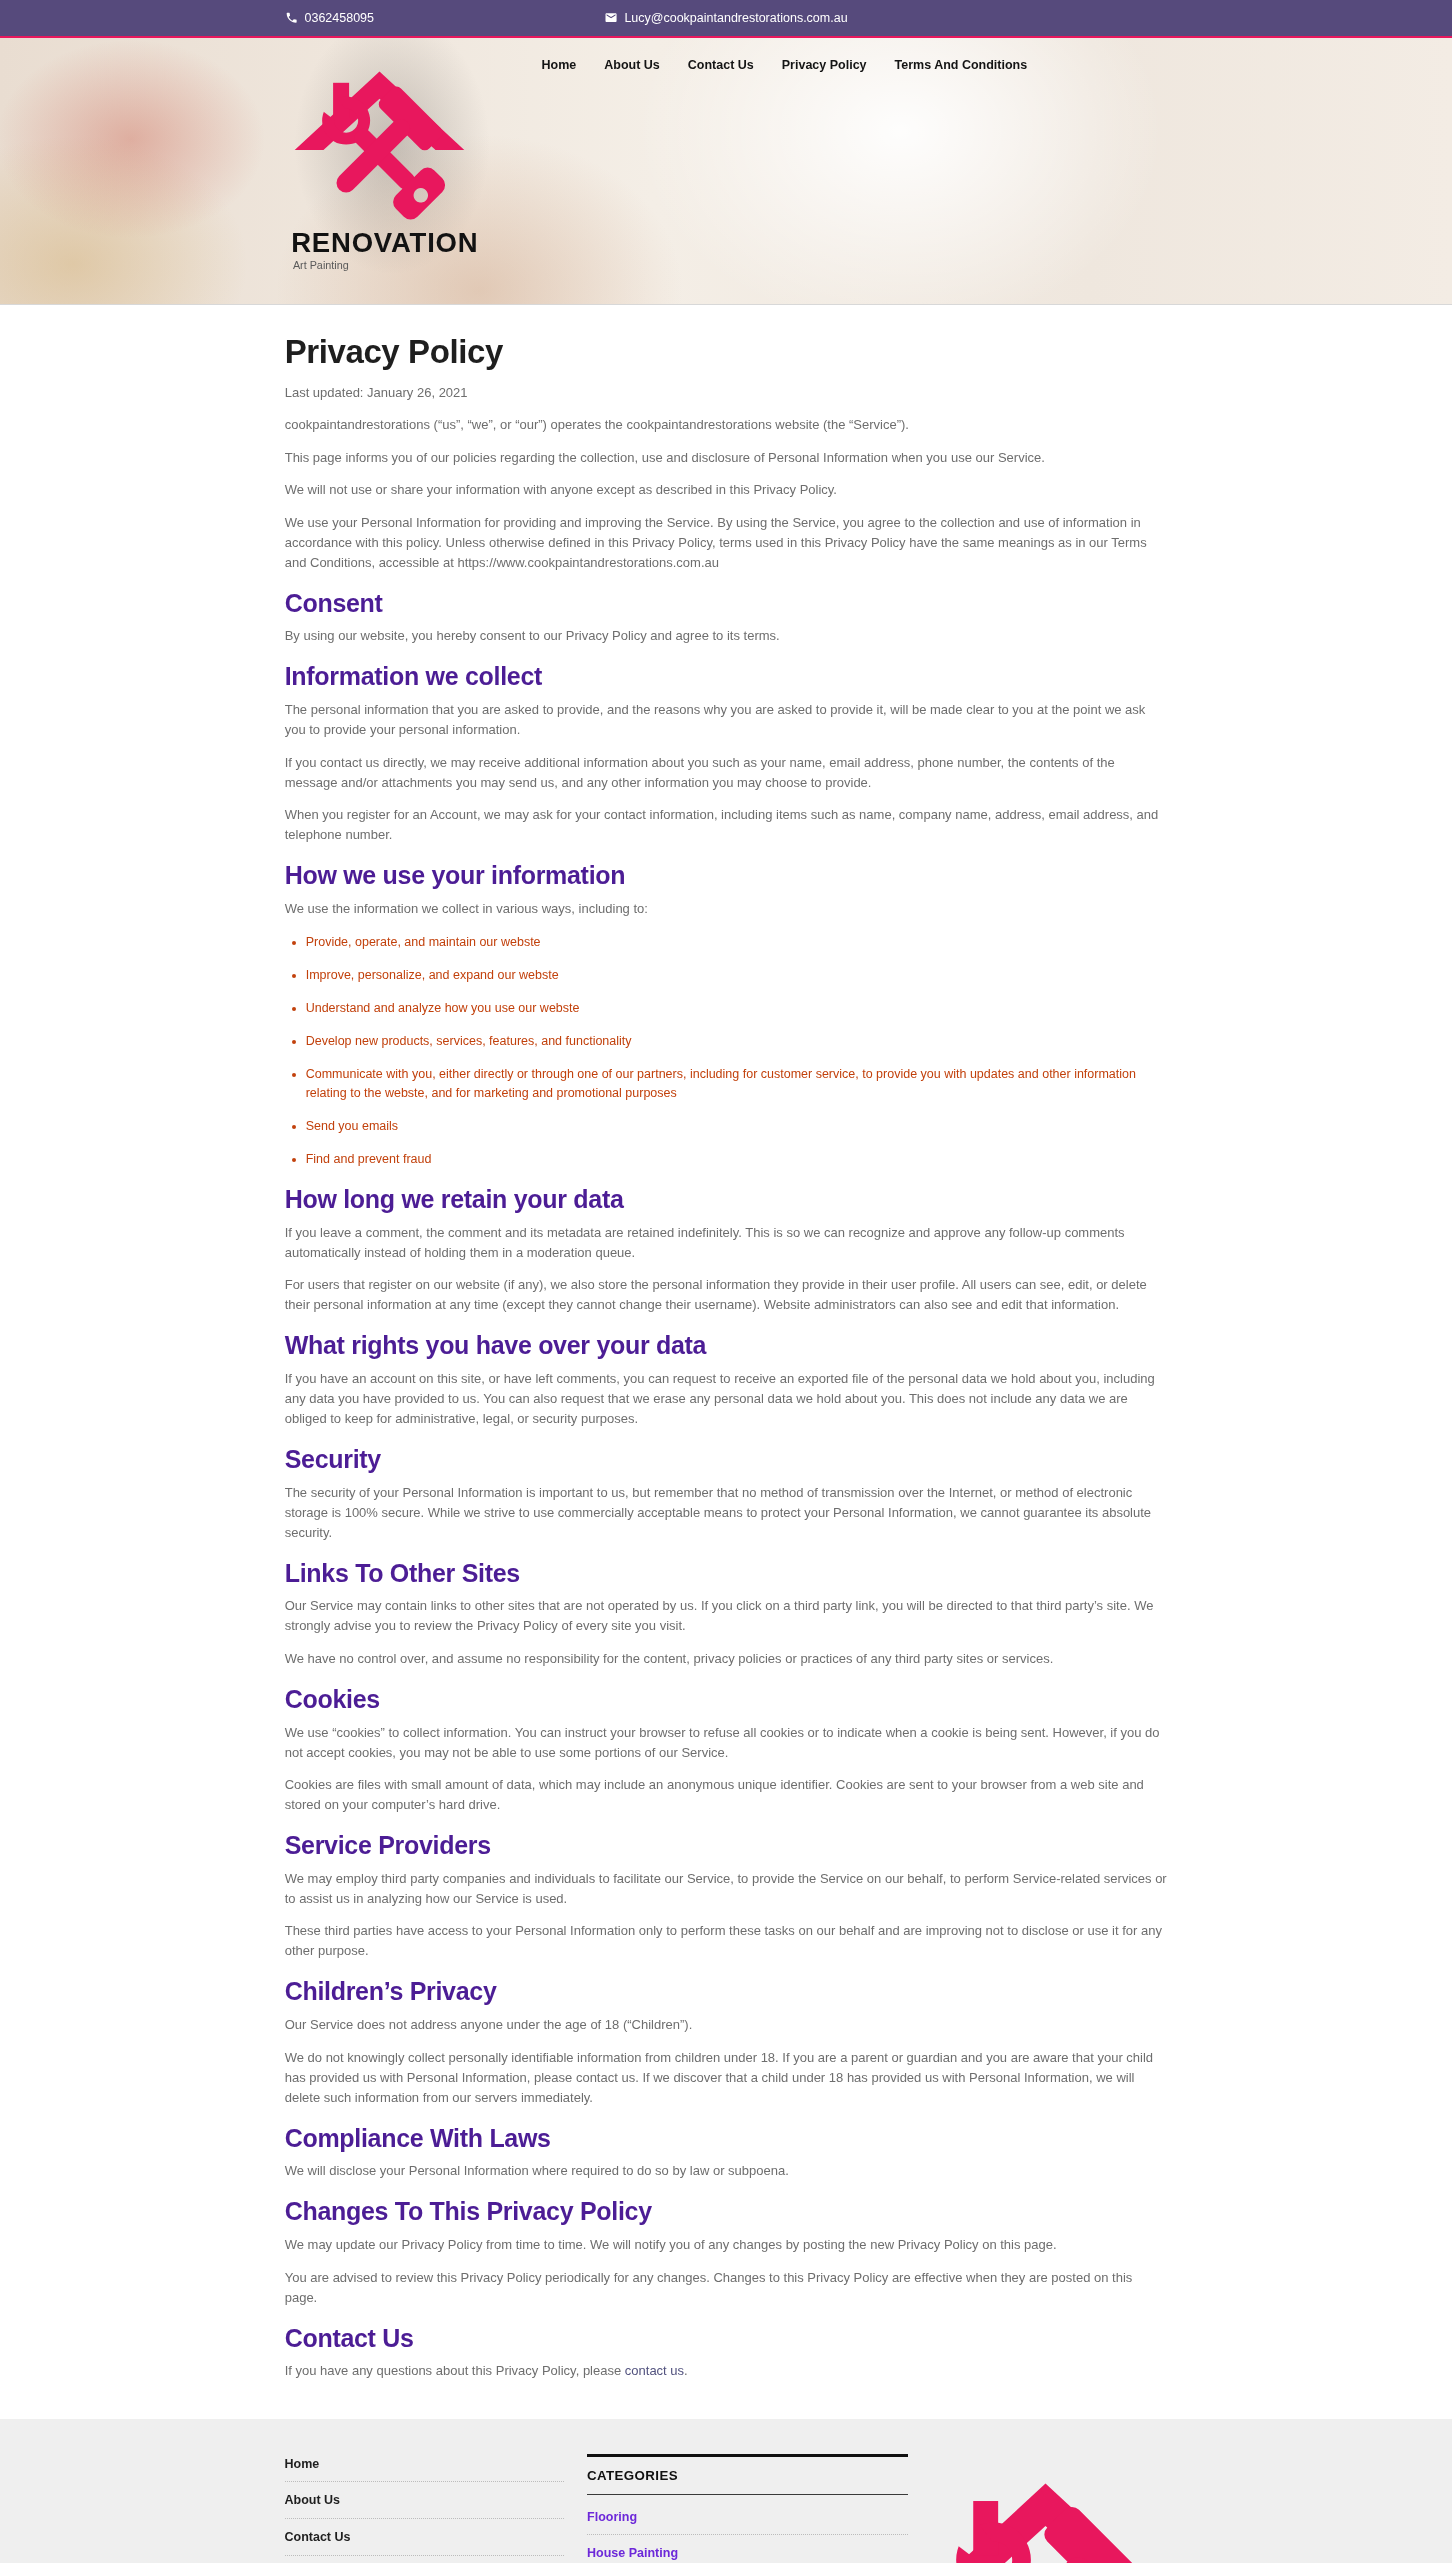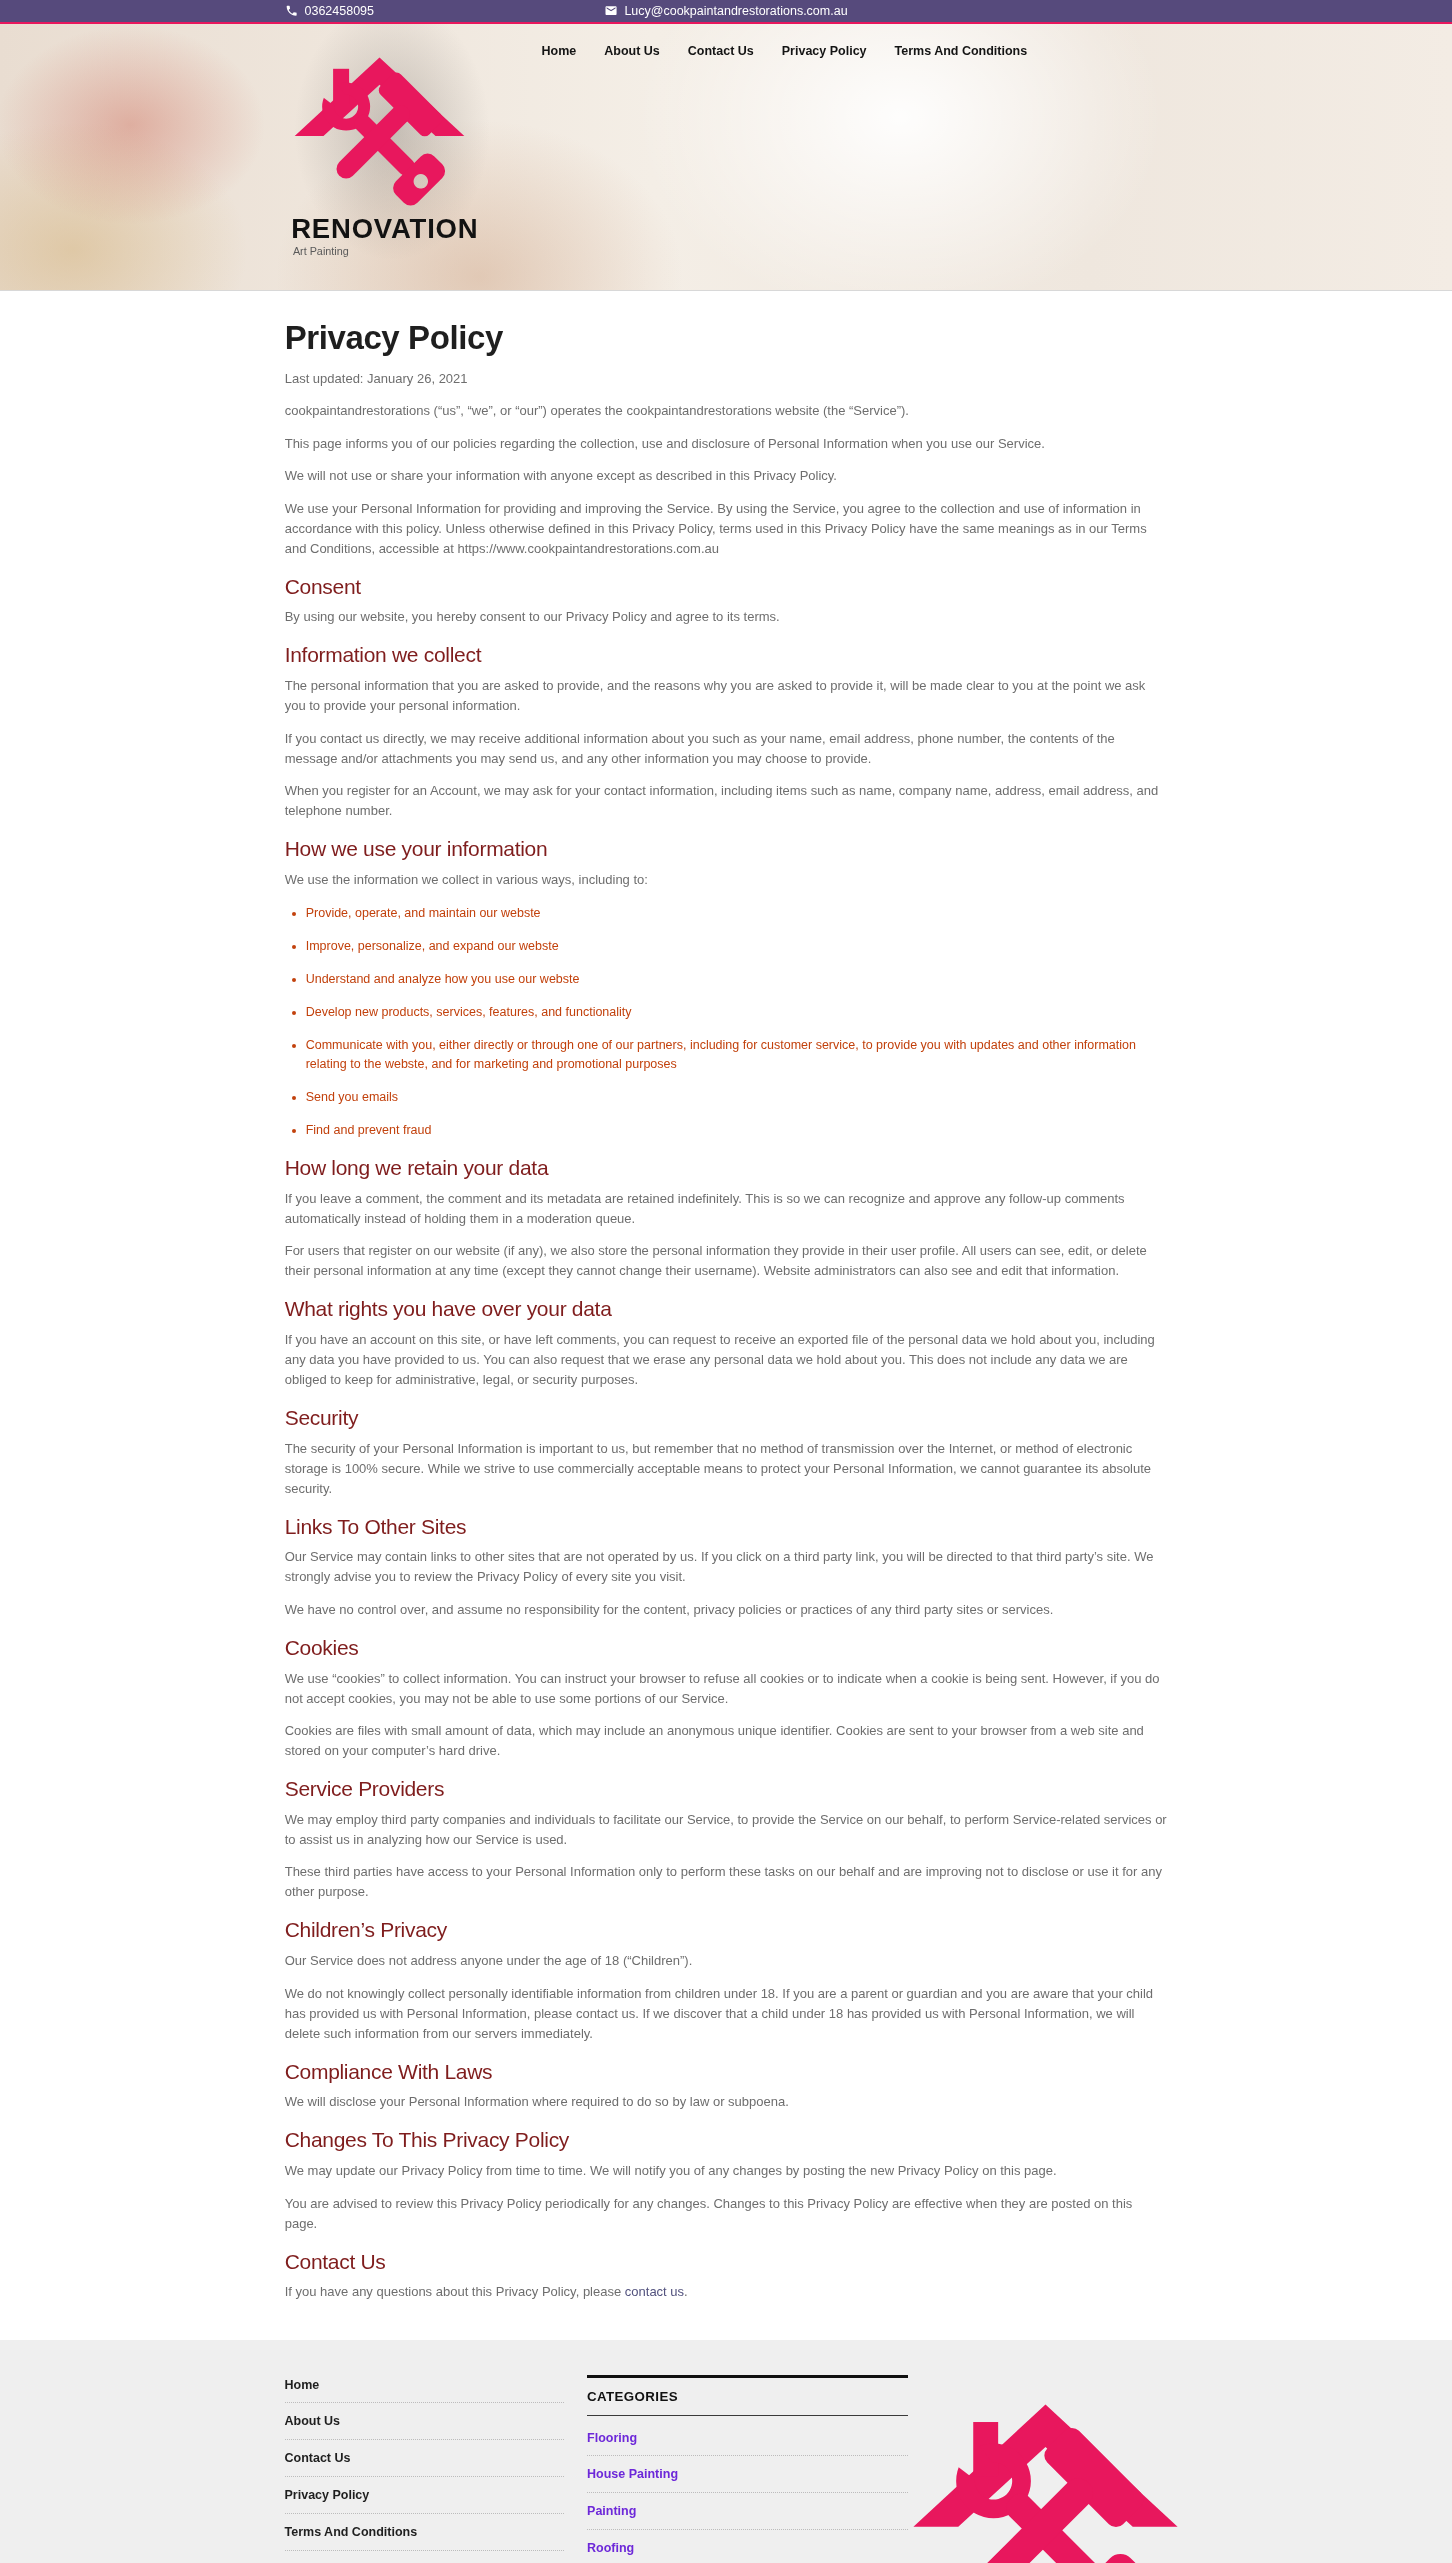--- a/index.html
+++ b/index.html
@@ -8,21 +8,21 @@
     --bottom-purple:#544a7e;
     --footer-bg:#efefef;
   }
   *{box-sizing:border-box;}
   html,body{margin:0;padding:0;background:#fff;
     font-family:"Liberation Sans",sans-serif;}
   .container{width:883px;margin:0 auto;position:relative;}
 
   
   .topbar{background:var(--purple);border-bottom:2.5px solid var(--accent);}
-  .topbar-inner{display:flex;align-items:center;height:22px;}
+  .topbar-inner{display:flex;align-items:center;height:36px;}
   .topbar-item{display:flex;align-items:center;gap:6.7px;color:#fff;
     font-size:12.5px;text-decoration:none;cursor:pointer;}
   .topbar-item svg{width:13.3px;height:13.3px;fill:#fff;flex:0 0 auto;}
   .topbar-email{position:absolute;left:50%;transform:translateX(-50%);justify-content:flex-end;}
 
   
   .site-header{position:relative;height:267px;border-bottom:1.7px solid #d8d8d8;overflow:hidden;}
   .site-header::before{content:"";position:absolute;inset:0;
     background:
       radial-gradient(150px 200px at 27% 40%, rgba(95,88,82,.30), transparent 65%),
@@ -41,21 +41,21 @@
   .site-tagline{font-size:10.8px;color:#5a5a5a;margin-left:1.7px;}
   .main-nav{position:absolute;left:257px;top:20px;display:flex;gap:28px;z-index:2;}
   .nav-link{font-size:12.5px;font-weight:700;color:#141414;text-decoration:none;
     white-space:nowrap;cursor:pointer;}
 
   
   .content{background:#fff;padding:0 0 25px;}
   .content .container{padding:0 6.7px;width:896px;}
   h1.page-title{font-size:33px;font-weight:700;color:#1f1f1f;letter-spacing:-0.4px;
     margin:28px 0 11.7px;line-height:1.15;}
-  .policy h2{font-size:21px;font-weight:400;color:#7f1d1d;letter-spacing:-0.3px;
+  .policy h2{font-size:25px;font-weight:700;color:#4c1d95;letter-spacing:-0.3px;
     margin:15px 0 7.5px;line-height:1.25;}
   .policy p{font-size:13px;line-height:20px;color:#6e6e6e;margin:0 0 12.5px;}
   .policy ul{margin:1.7px 0 12.5px;padding-left:21px;}
   .policy li{font-size:12.5px;line-height:19px;color:#c2410c;margin:14px 0;}
   .policy a.inline-link{color:#52527e;text-decoration:none;cursor:pointer;}
 
   
   .site-footer{background:var(--footer-bg);padding:35px 0 23px;}
   .footer-cols{display:flex;align-items:flex-start;}
   .footer-menu{list-style:none;margin:0;padding:0;width:287px;}

